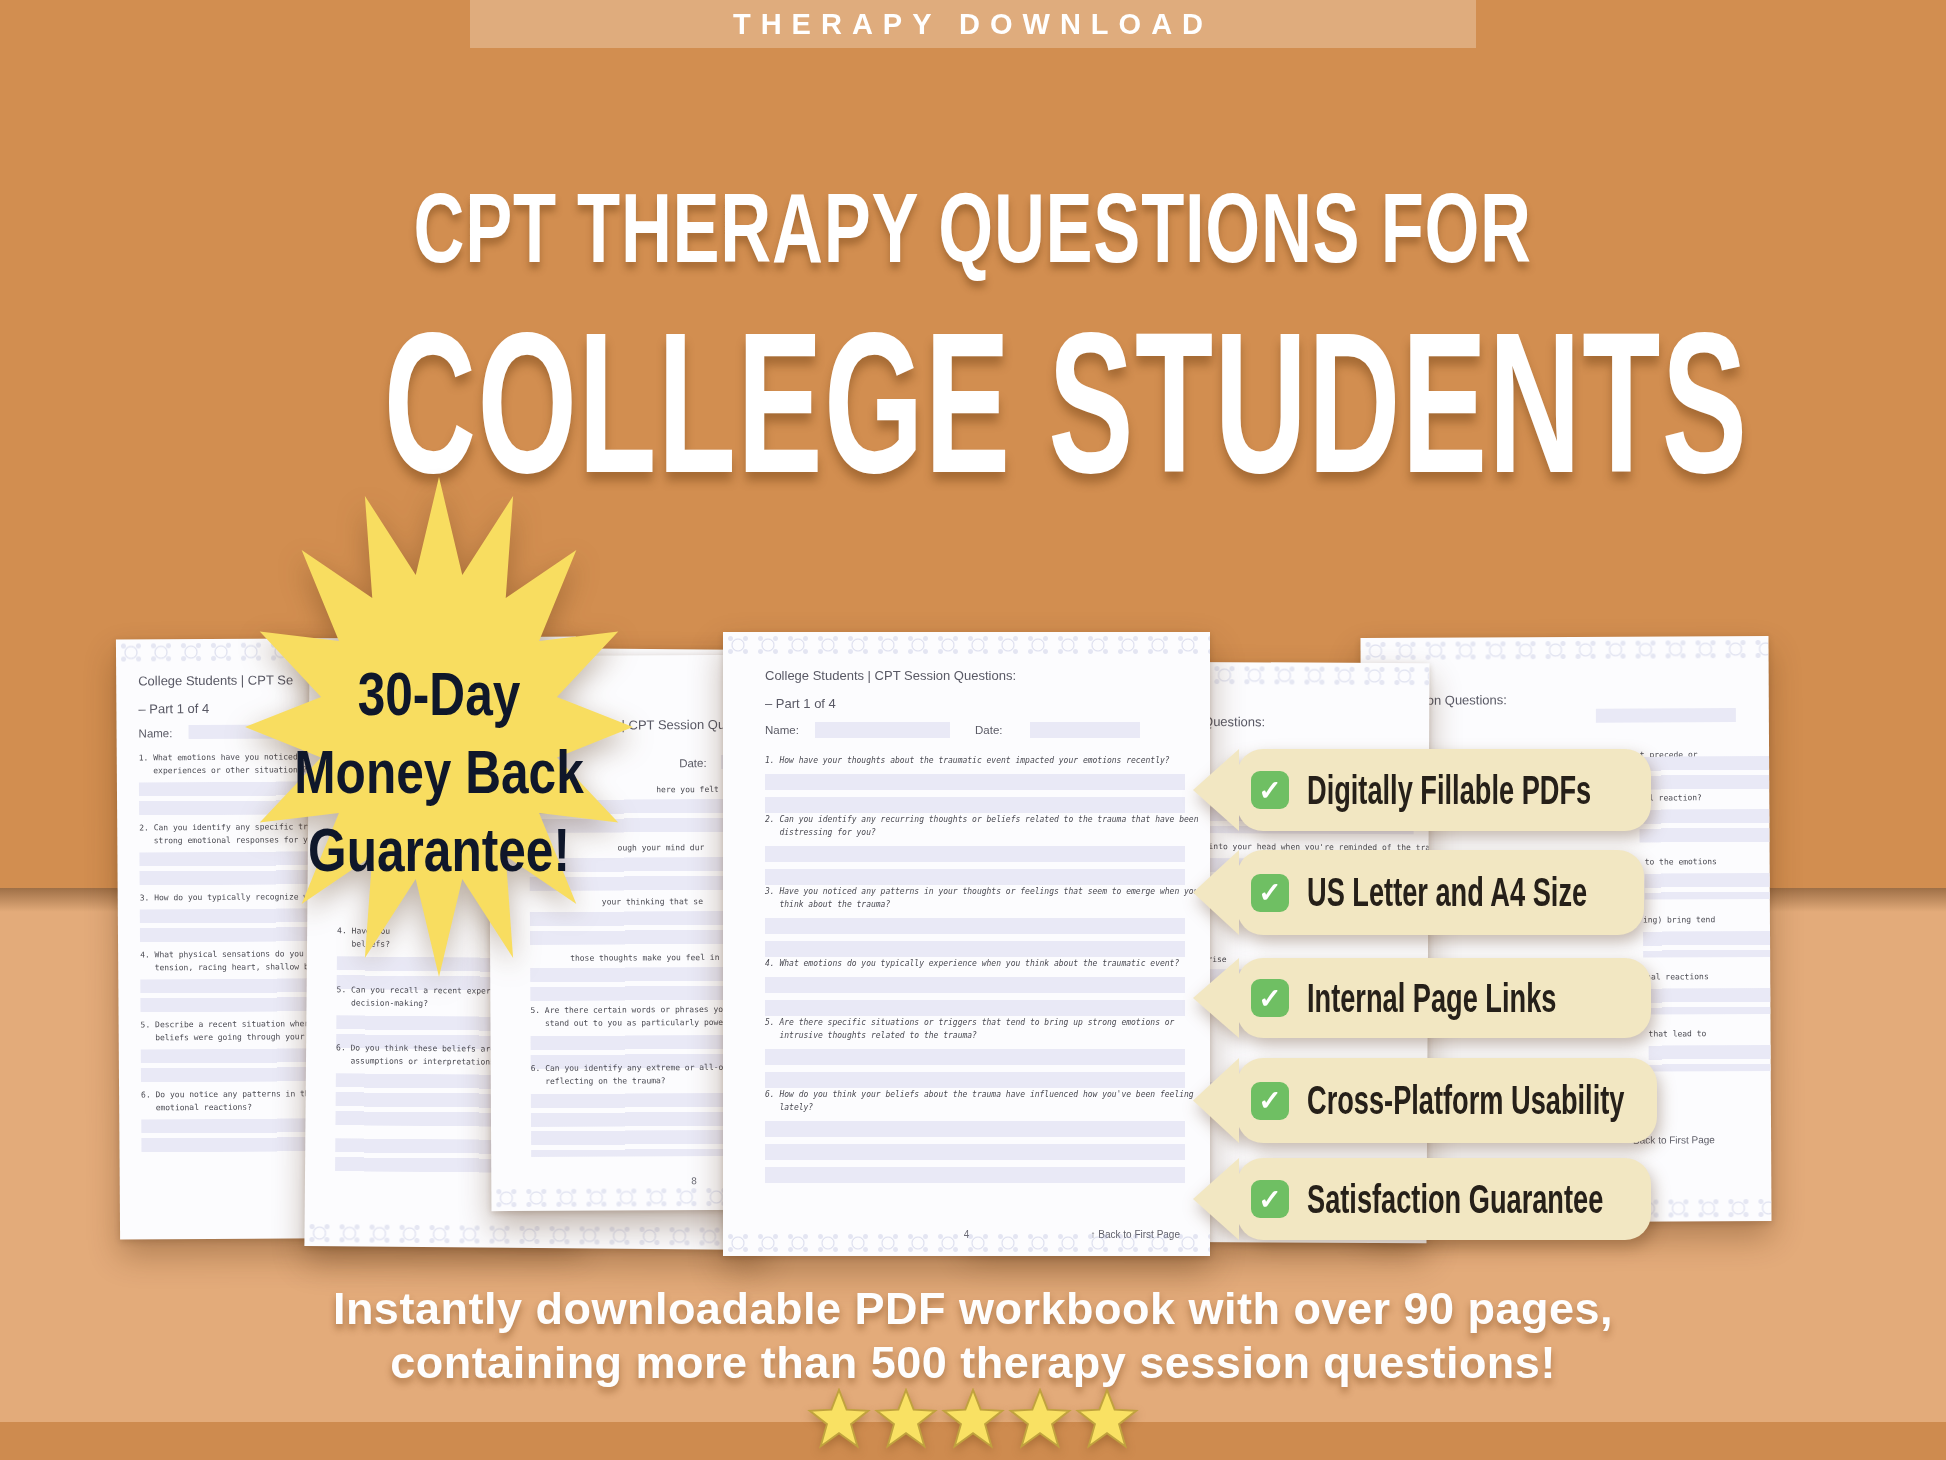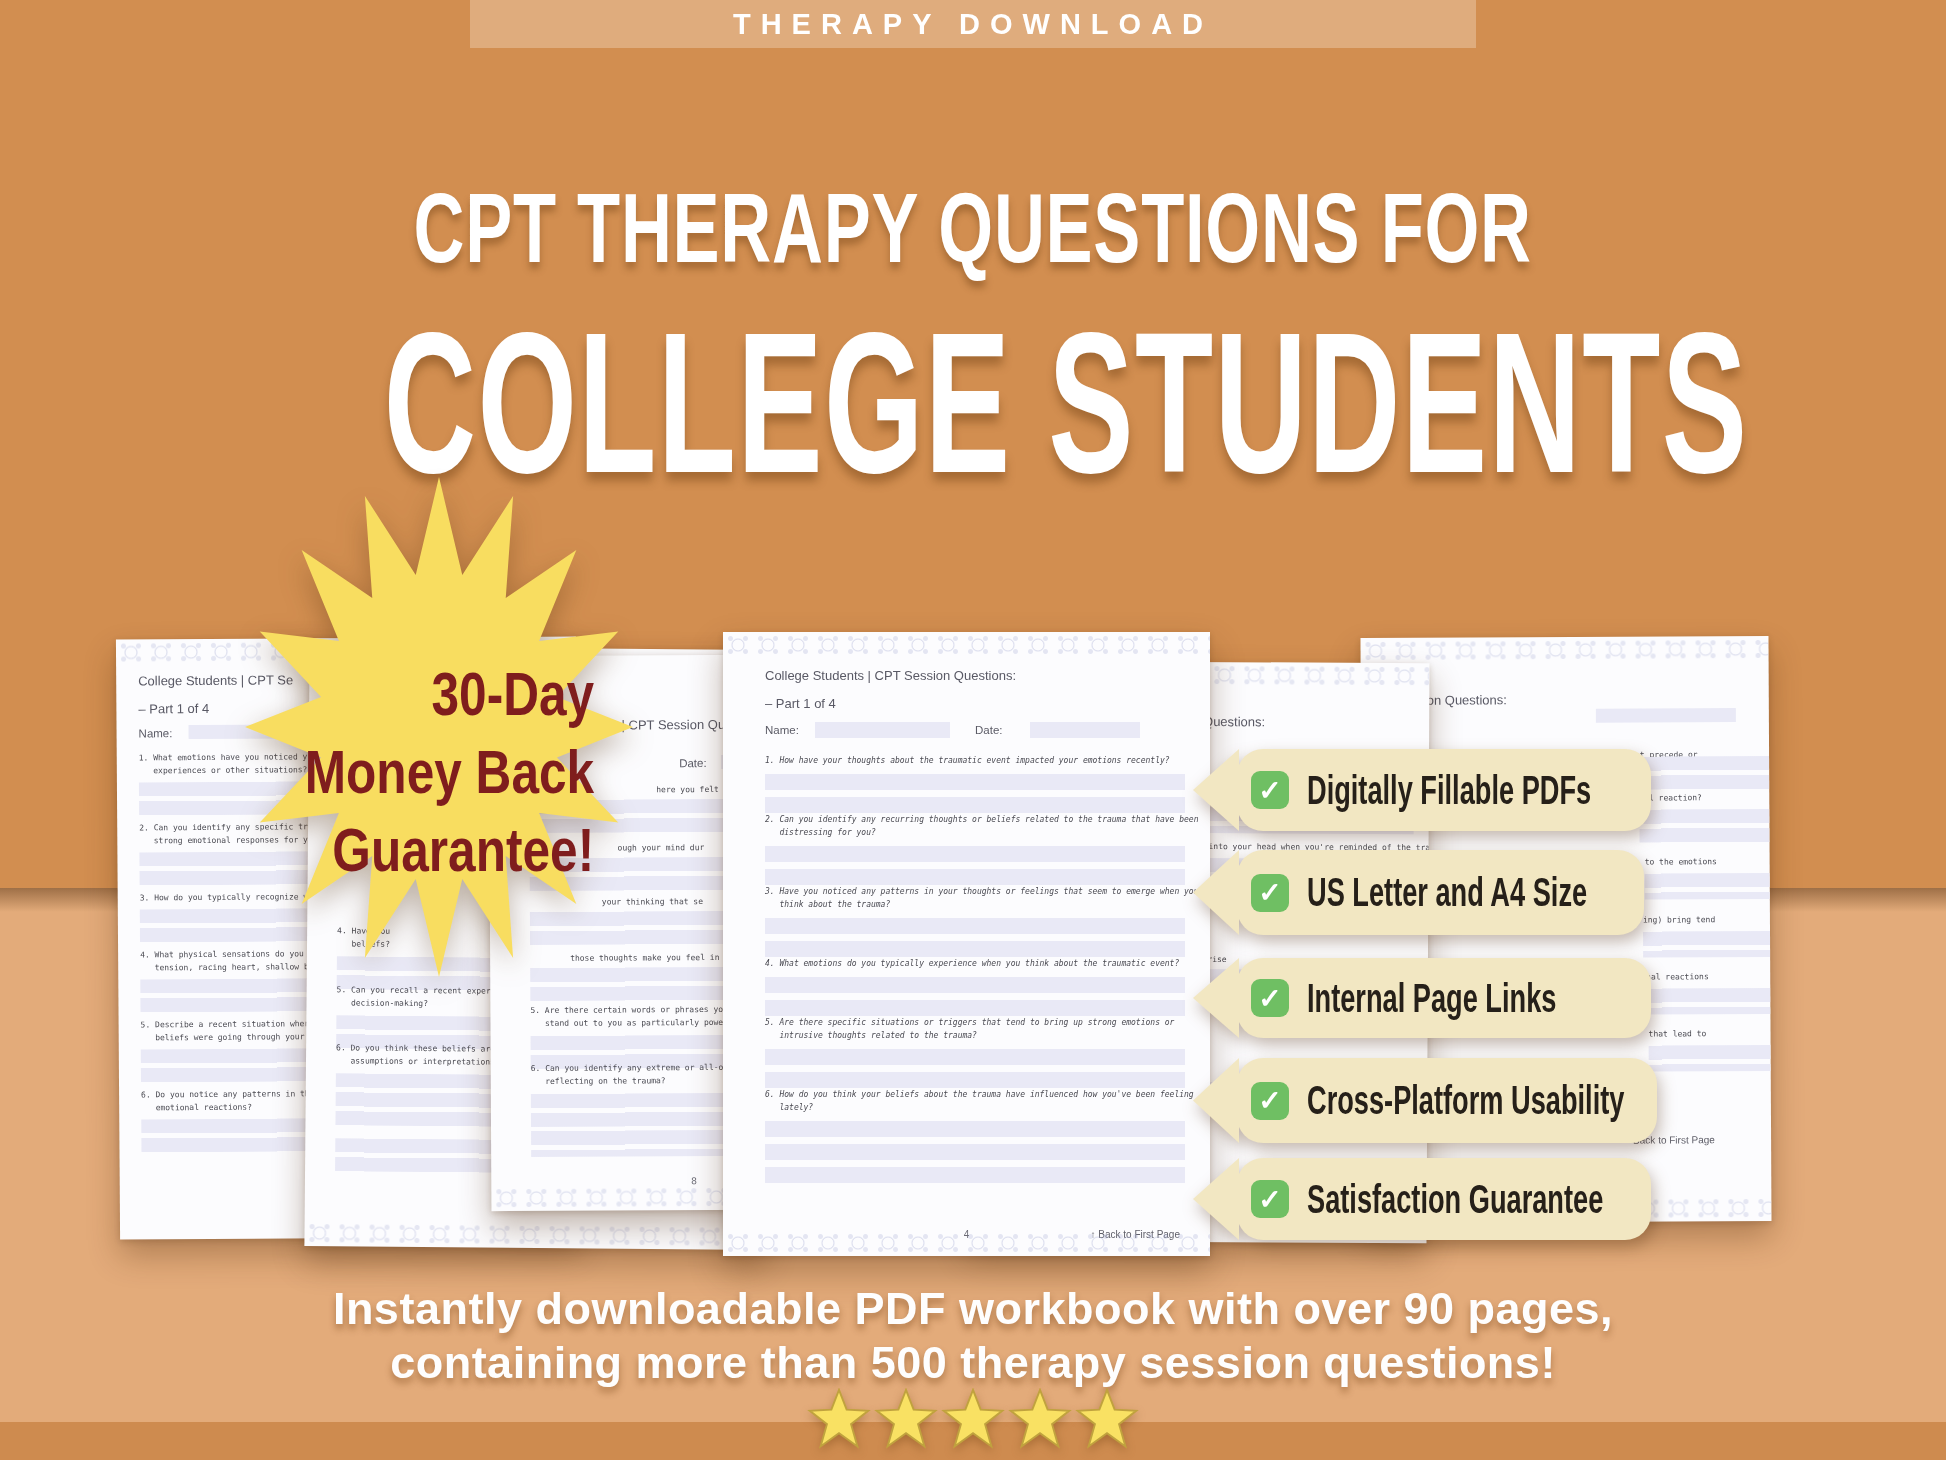--- a/index.html
+++ b/index.html
@@ -104,22 +104,22 @@
   .p6f3{left:281px;top:277px;} .p6b3{left:281px;top:295px;width:127px;height:26px;}
   .p6f4{left:279px;top:334px;} .p6b4{left:279px;top:352px;width:129px;height:26px;}
   .p6f5{left:286px;top:391px;} .p6b5{left:286px;top:409px;width:122px;height:26px;}
   .p6back{left:270px;top:498px;}
 
   
   .badge{position:absolute;left:245px;top:477px;width:388px;height:500px;z-index:30;
     filter:drop-shadow(0 10px 14px rgba(80,45,10,.35));}
   .badge-star{position:absolute;inset:0;background:#F8DD60;
     clip-path:polygon(50% 0%,56% 19.6%,69.1% 3.8%,67.2% 24.2%,85.4% 14.6%,75.8% 32.8%,96.2% 30.9%,80.4% 44%,100% 50%,80.4% 56.1%,96.2% 69.1%,75.8% 67.2%,85.4% 85.4%,67.2% 75.8%,69.1% 96.2%,56% 80.4%,50% 100%,44% 80.4%,30.9% 96.2%,32.8% 75.8%,14.6% 85.4%,24.2% 67.2%,3.8% 69.1%,19.6% 56.1%,0% 50%,19.6% 44%,3.8% 30.9%,24.2% 32.8%,14.6% 14.6%,32.8% 24.2%,30.9% 3.8%,44% 19.6%);}
-  .badge-text{position:absolute;inset:0;text-align:right;padding-top:178px;
-    color:#7f1d1d;font-weight:800;font-size:62px;line-height:78px;}
+  .badge-text{position:absolute;inset:0;text-align:center;padding-top:178px;
+    color:#0f172a;font-weight:800;font-size:62px;line-height:78px;}
   .badge-text div{transform:scaleX(.8);transform-origin:50% 50%;white-space:nowrap;}
 
   
   .callout{position:absolute;background:#F2E7C2;border-radius:26px;display:flex;
     align-items:center;padding-left:14px;z-index:40;
     filter:drop-shadow(3px 7px 8px rgba(80,45,10,.32));}
   .callout::before{content:"";position:absolute;left:-44px;top:0;bottom:0;width:46px;
     background:#F2E7C2;clip-path:polygon(100% 0,0 50%,100% 100%);}
   .check{width:38px;height:38px;background:#6FBF63;border-radius:9px;color:#FFFFFF;
     display:flex;align-items:center;justify-content:center;font-size:28px;font-weight:700;

